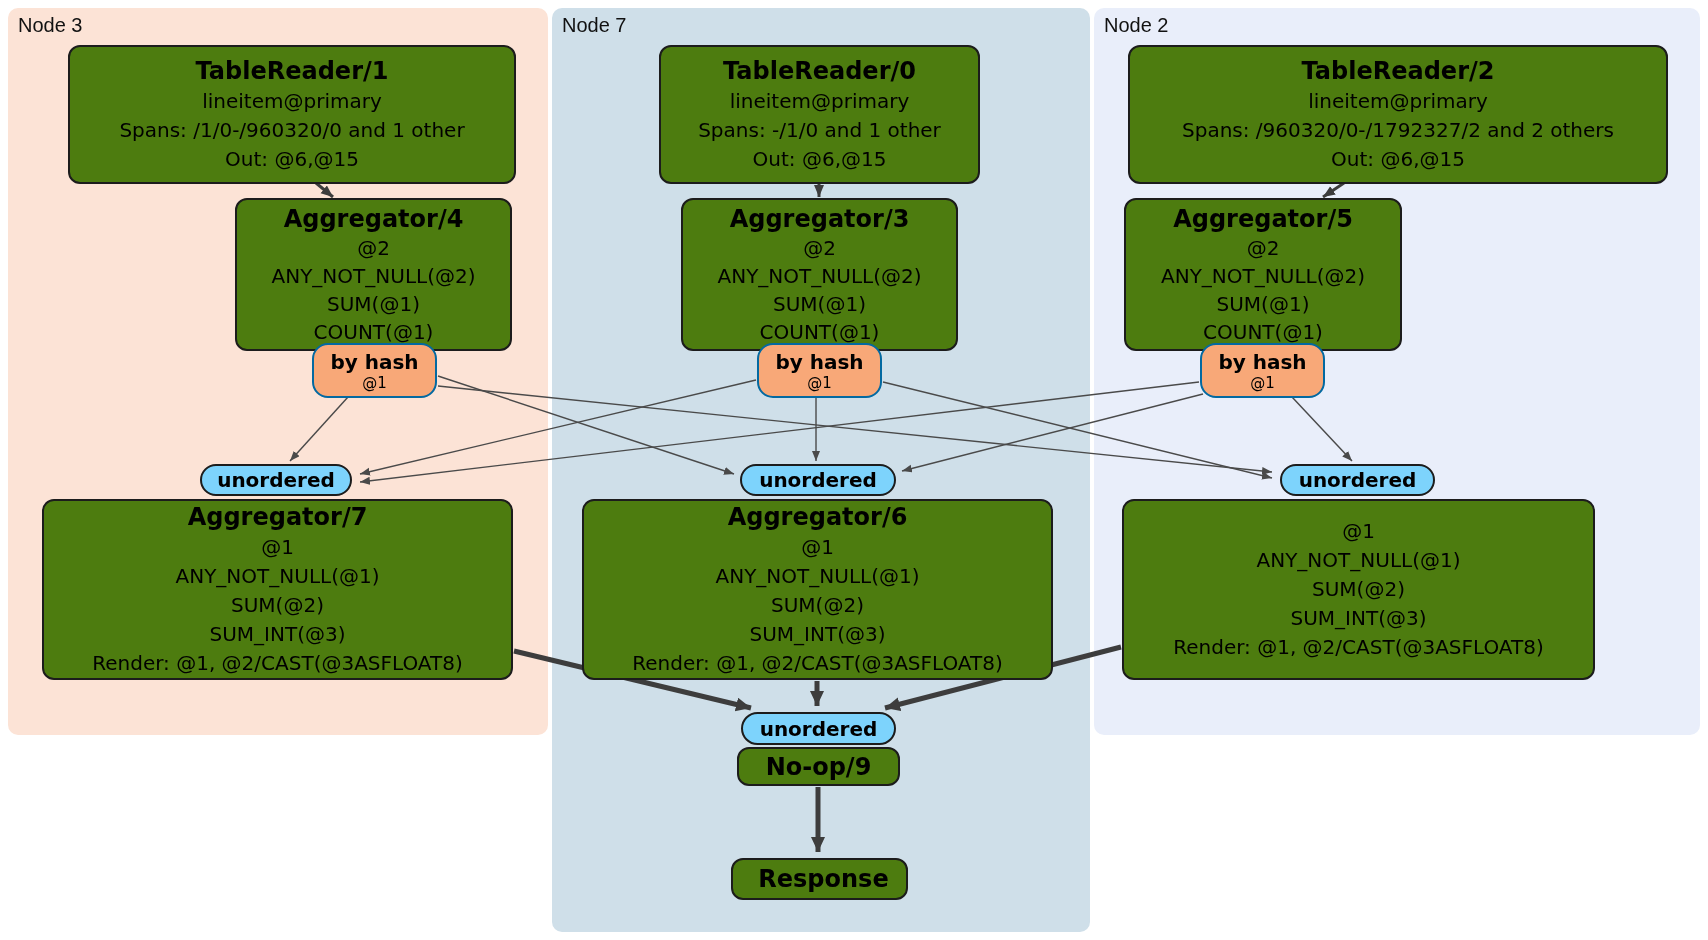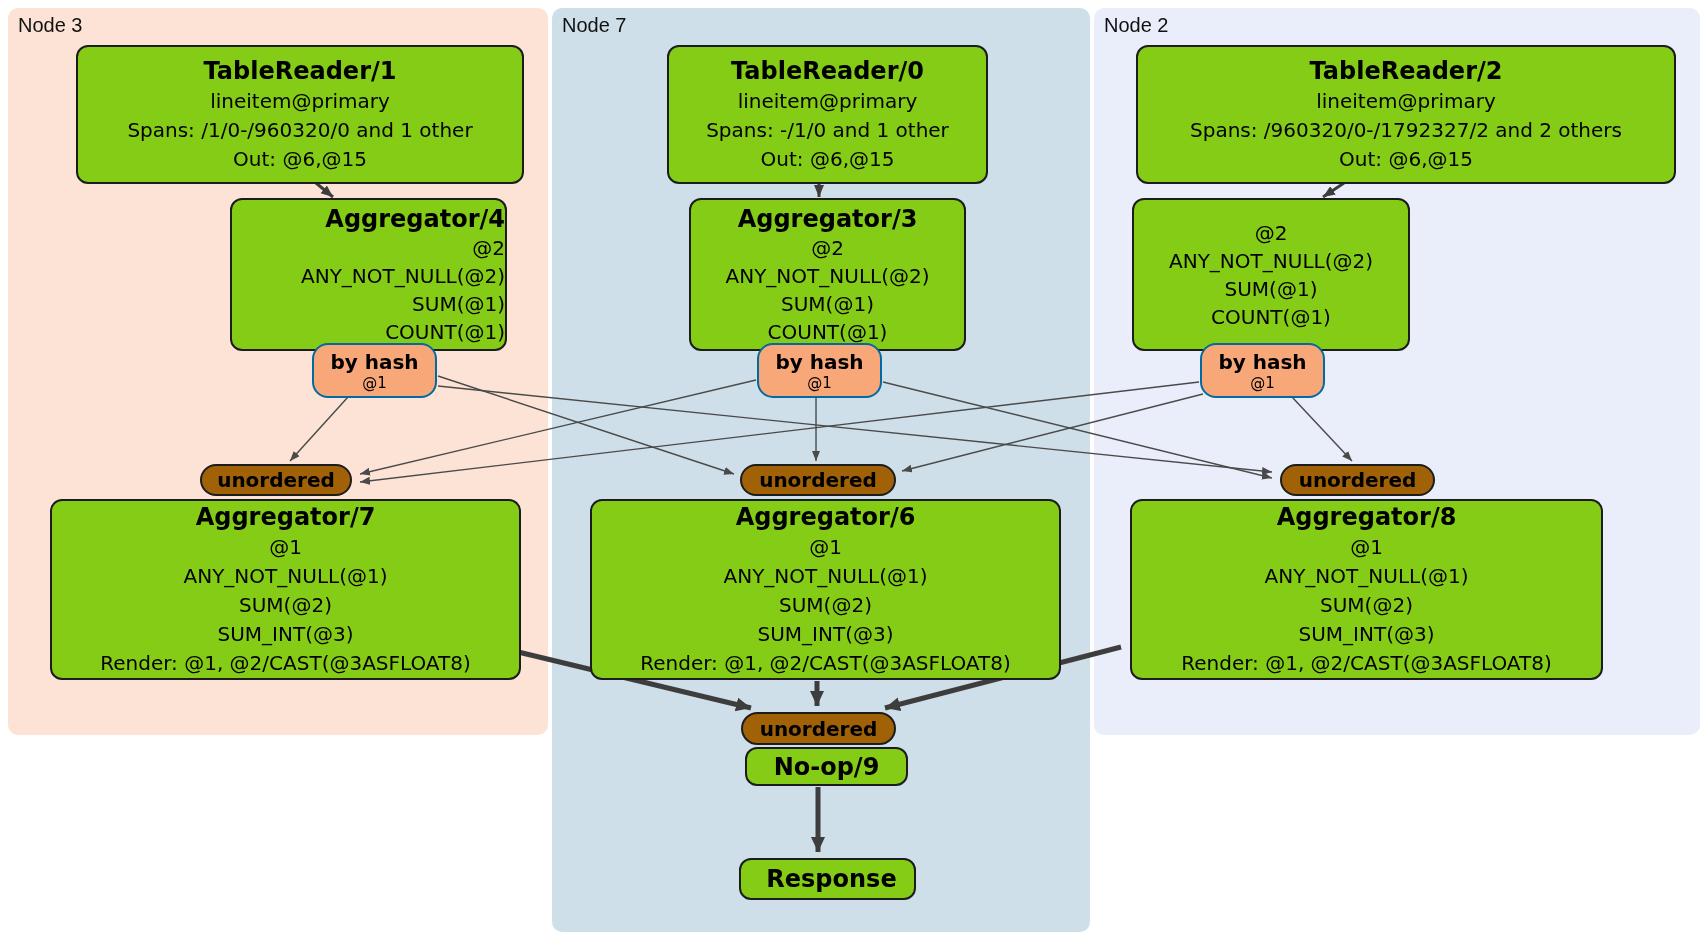--- a/index.html
+++ b/index.html
@@ -10,42 +10,42 @@
   .region{position:absolute;border-radius:10px;}
   .region-label{
     position:absolute;left:10px;top:6px;font-size:20px;color:#111;
     font-family:"Liberation Sans",sans-serif;
   }
   #region-node3{left:8px;top:8px;width:540px;height:727px;background:#fce3d6;}
   #region-node1{left:552px;top:8px;width:538px;height:924px;background:#cfdfe9;}
   #region-node2{left:1094px;top:8px;width:606px;height:727px;background:#e9eefa;}
   .edges{position:absolute;left:0;top:0;z-index:2;}
   .pbox{
-    position:absolute;z-index:3;background:#84cc16;border:2px solid #1c1c1c;
+    position:absolute;z-index:3;background:#4d7c0f;border:2px solid #1c1c1c;
     border-radius:12px;box-sizing:border-box;text-align:center;
-    display:flex;flex-direction:column;justify-content:center;margin-left:8px;
+    display:flex;flex-direction:column;justify-content:center;
   }
   .pbox .title{font-size:24px;font-weight:bold;line-height:32px;white-space:nowrap;}
   .pbox .line{font-size:20px;line-height:29px;white-space:nowrap;}
   .router{
     position:absolute;z-index:4;background:#f8a878;border:2px solid #0369a1;
     border-radius:16px;box-sizing:border-box;text-align:center;
     display:flex;flex-direction:column;justify-content:center;
   }
   .router .title{font-size:20px;font-weight:bold;line-height:24px;}
   .router .sub{font-size:15px;line-height:18px;}
   .sync{
-    position:absolute;z-index:4;background:#a16207;border:2px solid #1c1c1c;
+    position:absolute;z-index:4;background:#7dd3fc;border:2px solid #1c1c1c;
     border-radius:17px;box-sizing:border-box;text-align:center;
     font-size:20px;font-weight:bold;
   }
   #tr1{left:68px;top:45px;width:448px;height:139px;}
   #tr0{left:659px;top:45px;width:321px;height:139px;}
   #tr2{left:1128px;top:45px;width:540px;height:139px;}
-  #agg4{left:222px;top:198px;width:277px;height:153px;align-items:flex-end;}
+  #agg4{left:235px;top:198px;width:277px;height:153px;}
   #agg3{left:681px;top:198px;width:277px;height:153px;}
   #agg5{left:1124px;top:198px;width:278px;height:153px;}
   #agg4 .line,#agg3 .line,#agg5 .line{line-height:28px;}
   #agg4 .title,#agg3 .title,#agg5 .title{line-height:30px;}
   #agg7{left:42px;top:499px;width:471px;height:181px;}
   #agg6{left:582px;top:499px;width:471px;height:181px;}
   #agg8{left:1122px;top:499px;width:473px;height:181px;}
   #bh3{left:312px;top:343px;width:125px;height:55px;}
   #bh1{left:757px;top:343px;width:125px;height:55px;}
   #bh2{left:1200px;top:343px;width:125px;height:55px;}
@@ -134,20 +134,21 @@
     <div class="line">COUNT(@1)</div>
   </div>
   <div class="pbox" id="agg3">
     <div class="title">Aggregator/3</div>
     <div class="line">@2</div>
     <div class="line">ANY_NOT_NULL(@2)</div>
     <div class="line">SUM(@1)</div>
     <div class="line">COUNT(@1)</div>
   </div>
   <div class="pbox" id="agg5">
+    <div class="title">Aggregator/5</div>
     <div class="line">@2</div>
     <div class="line">ANY_NOT_NULL(@2)</div>
     <div class="line">SUM(@1)</div>
     <div class="line">COUNT(@1)</div>
   </div>
 
   <div class="router" id="bh3">
     <div class="title">by hash</div>
     <div class="sub">@1</div>
   </div>
@@ -174,21 +175,20 @@
   </div>
   <div class="pbox" id="agg6">
     <div class="title">Aggregator/6</div>
     <div class="line">@1</div>
     <div class="line">ANY_NOT_NULL(@1)</div>
     <div class="line">SUM(@2)</div>
     <div class="line">SUM_INT(@3)</div>
     <div class="line">Render: @1, @2/CAST(@3ASFLOAT8)</div>
   </div>
   <div class="pbox" id="agg8">
-    <div class="title">Aggregator/8</div>
     <div class="line">@1</div>
     <div class="line">ANY_NOT_NULL(@1)</div>
     <div class="line">SUM(@2)</div>
     <div class="line">SUM_INT(@3)</div>
     <div class="line">Render: @1, @2/CAST(@3ASFLOAT8)</div>
   </div>
 
   <div class="sync" id="uF">unordered</div>
 
   <div class="pbox" id="noop">

